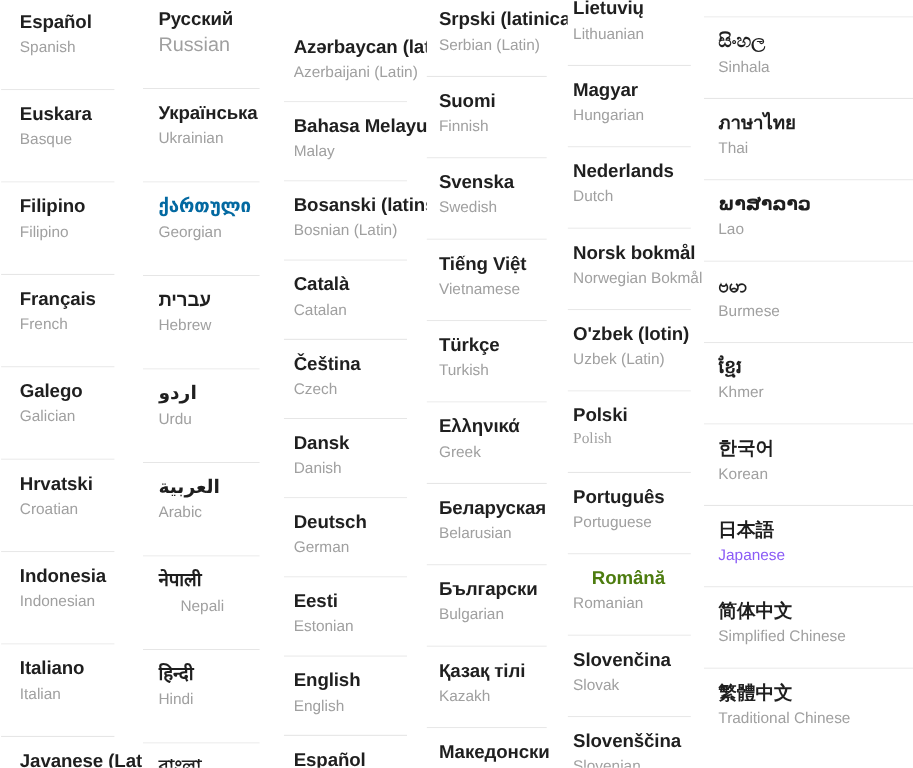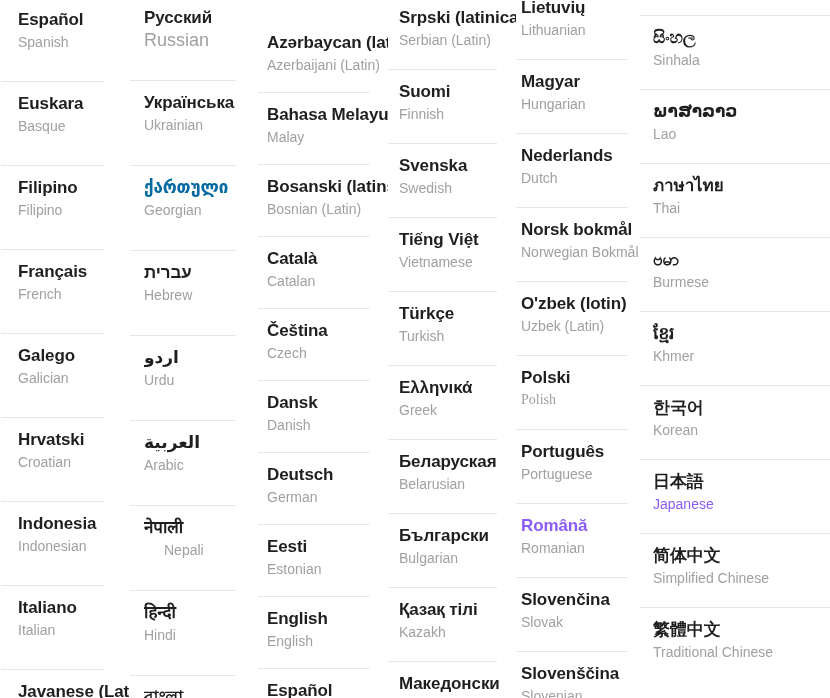--- a/index.html
+++ b/index.html
@@ -281,21 +281,21 @@
           <span class="native" style="font-size: 17px; color: rgb(31, 31, 31); line-height: 24px;">Polski</span>
           <span class="english" style="font-size: 14px; color: rgb(160, 160, 160); line-height: 20px; font-family: Liberation Serif, serif;">Polish</span>
           <div class="divider" style="left: 0px; width: 112px; top: 73px;"></div>
         </div>
         <div class="lang-row" style="height: 74px; padding-left: 5px; padding-top: 10px;">
           <span class="native" style="font-size: 17px; color: rgb(31, 31, 31); line-height: 24px;">Português</span>
           <span class="english" style="font-size: 14px; color: rgb(160, 160, 160); line-height: 20px;">Portuguese</span>
           <div class="divider" style="left: 0px; width: 112px; top: 73px;"></div>
         </div>
         <div class="lang-row" style="height: 74px; padding-left: 5px; padding-top: 10px;">
-          <span class="native" style="font-size: 17px; color: #8b5cf6; line-height: 24px;">Română</span>
+          <span class="native" style="font-size: 17px; color: #4d7c0f; line-height: 24px; margin-left: 17px;">Română</span>
           <span class="english" style="font-size: 14px; color: rgb(160, 160, 160); line-height: 20px;">Romanian</span>
           <div class="divider" style="left: 0px; width: 112px; top: 73px;"></div>
         </div>
         <div class="lang-row" style="height: 74px; padding-left: 5px; padding-top: 10px;">
           <span class="native" style="font-size: 17px; color: rgb(31, 31, 31); line-height: 24px;">Slovenčina</span>
           <span class="english" style="font-size: 14px; color: rgb(160, 160, 160); line-height: 20px;">Slovak</span>
           <div class="divider" style="left: 0px; width: 112px; top: 73px;"></div>
         </div>
         <div class="lang-row" style="height: 74px; padding-left: 5px; padding-top: 10px;">
           <span class="native" style="font-size: 17px; color: rgb(31, 31, 31); line-height: 24px;">Slovenščina</span>
@@ -307,27 +307,27 @@
       <div class="col-inner" style="top: -58px;">
         <div class="lang-row" style="height: 74px; padding-left: 13px; padding-top: 10px;">
           <div class="divider" style="left: 0px; width: 190px; top: 73px;"></div>
         </div>
         <div class="lang-row" style="height: 74px; padding-left: 13px; padding-top: 10px;">
           <span class="native" style="font-size: 17px; color: rgb(31, 31, 31); line-height: 24px;">සිංහල</span>
           <span class="english" style="font-size: 14px; color: rgb(160, 160, 160); line-height: 20px;">Sinhala</span>
           <div class="divider" style="left: 0px; width: 190px; top: 73px;"></div>
         </div>
         <div class="lang-row" style="height: 74px; padding-left: 13px; padding-top: 10px;">
+          <span class="native" style="font-size: 17px; color: rgb(31, 31, 31); line-height: 24px;">ภาษาไทย</span>
+          <span class="english" style="font-size: 14px; color: rgb(160, 160, 160); line-height: 20px;">Thai</span>
+          <div class="divider" style="left: 0px; width: 190px; top: 73px;"></div>
+        </div>
+        <div class="lang-row" style="height: 74px; padding-left: 13px; padding-top: 10px;">
           <span class="native" style="font-size: 17px; color: rgb(31, 31, 31); line-height: 24px;">ພາສາລາວ</span>
           <span class="english" style="font-size: 14px; color: rgb(160, 160, 160); line-height: 20px;">Lao</span>
-          <div class="divider" style="left: 0px; width: 190px; top: 73px;"></div>
-        </div>
-        <div class="lang-row" style="height: 74px; padding-left: 13px; padding-top: 10px;">
-          <span class="native" style="font-size: 17px; color: rgb(31, 31, 31); line-height: 24px;">ภาษาไทย</span>
-          <span class="english" style="font-size: 14px; color: rgb(160, 160, 160); line-height: 20px;">Thai</span>
           <div class="divider" style="left: 0px; width: 190px; top: 73px;"></div>
         </div>
         <div class="lang-row" style="height: 74px; padding-left: 13px; padding-top: 10px;">
           <span class="native" style="font-size: 17px; color: rgb(31, 31, 31); line-height: 24px;">ဗမာ</span>
           <span class="english" style="font-size: 14px; color: rgb(160, 160, 160); line-height: 20px;">Burmese</span>
           <div class="divider" style="left: 0px; width: 190px; top: 73px;"></div>
         </div>
         <div class="lang-row" style="height: 74px; padding-left: 13px; padding-top: 10px;">
           <span class="native" style="font-size: 17px; color: rgb(31, 31, 31); line-height: 24px;">ខ្មែរ</span>
           <span class="english" style="font-size: 14px; color: rgb(160, 160, 160); line-height: 20px;">Khmer</span>

